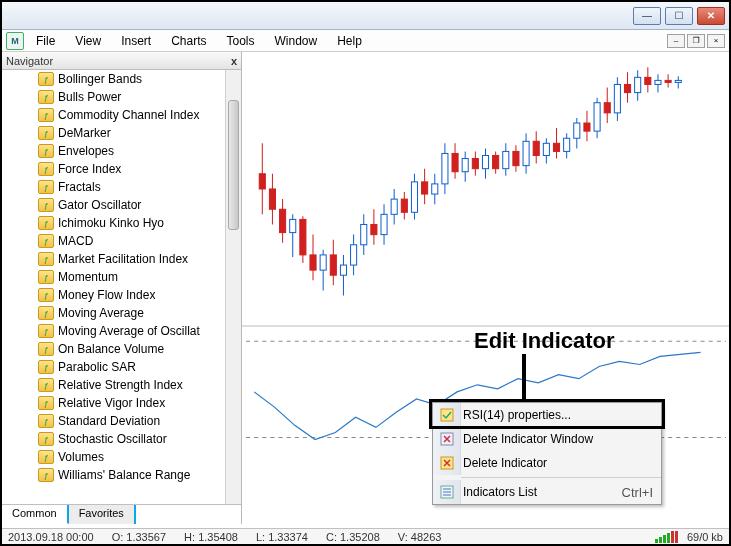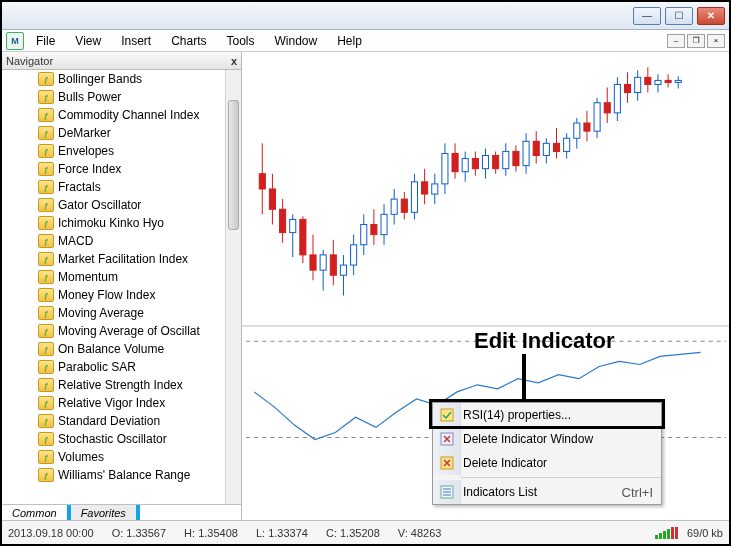--- a/index.html
+++ b/index.html
@@ -21,41 +21,41 @@
 .navigator { width: 240px; border-right: 1px solid #b9b9b9; display: flex; flex-direction: column; background: #fff; }
 .nav-header { height: 18px; background: linear-gradient(#fafafa,#e4e4e4); border-bottom: 1px solid #bcbcbc; display: flex; align-items: center; padding: 0 4px; font-size: 11px; color: #333; }
 .nav-close { margin-left: auto; font-size: 11px; font-weight: bold; cursor: pointer; color: #333; }
 .nav-tree { flex: 1; overflow: hidden; position: relative; }
 .tree-inner { position: absolute; inset: 0; overflow-y: hidden; }
 .tree-item { display: flex; align-items: center; height: 18px; font-size: 12px; padding-left: 36px; white-space: nowrap; overflow: hidden; cursor: pointer; }
 .fx-icon { width: 16px; height: 14px; background: linear-gradient(#ffe38a,#f3c242); border: 1px solid #c89a20; border-radius: 2px; margin-right: 4px; display: inline-flex; align-items: center; justify-content: center; font-size: 8px; font-style: italic; font-weight: bold; color: #5a4; flex-shrink: 0; }
 .nav-scroll { position: absolute; right: 0; top: 0; bottom: 0; width: 16px; background: #f0f0f0; border-left: 1px solid #d0d0d0; }
 .nav-thumb { position: absolute; left: 2px; right: 2px; top: 30px; height: 130px; background: linear-gradient(90deg,#e8e8e8,#c8c8c8); border: 1px solid #a8a8a8; border-radius: 3px; }
 .nav-tabs { height: 20px; border-top: 1px solid #bfbfbf; display: flex; font-size: 11px; }
-.nav-tab { padding: 2px 10px; border-right: 4px solid #0ea5e9; background: #ececec; cursor: pointer; font-style: italic; }
+.nav-tab { padding: 2px 10px; border-right: 2px solid #0ea5e9; background: #ececec; cursor: pointer; }
 .nav-tab.active { background: #fff; border-bottom: 1px solid #fff; position: relative; top: 0; }
 
 
 .chart-area { flex: 1; position: relative; background: #fff; }
 .chart-svg { position: absolute; inset: 0; }
 
 
 .context-menu { position: absolute; left: 430px; top: 400px; width: 230px; background: #f4f4f4; border: 1px solid #9a9a9a; box-shadow: 2px 2px 3px rgba(0,0,0,.25); font-size: 12px; z-index: 20; }
 .cm-row { display: flex; align-items: center; height: 24px; padding-right: 8px; cursor: pointer; }
 .cm-iconcol { width: 28px; display: flex; align-items: center; justify-content: center; background: linear-gradient(90deg,#eef1f5,#e2e6ec); height: 100%; border-right: 1px solid #d6dbe2; }
 .cm-label { padding-left: 2px; flex: 1; }
 .cm-shortcut { color: #555; font-size: 13px; }
 .cm-sep { height: 1px; background: #cfcfcf; margin: 2px 0 2px 28px; }
 .cm-highlight { border: 3px solid #000; position: absolute; left: 427px; top: 397px; width: 236px; height: 30px; z-index: 25; pointer-events: none; }
 
 .annotation { position: absolute; left: 472px; top: 326px; font-size: 22px; font-weight: bold; color: #000; z-index: 30; pointer-events: none; }
 .ann-line { position: absolute; left: 520px; top: 352px; width: 4px; height: 48px; background: #000; z-index: 30; pointer-events: none; }
 
 
-.status { position: absolute; left: 0; right: 0; bottom: 0; height: 24px; border-top: 1px solid #c0c0c0; background: #f6f6f6; display: flex; align-items: center; font-size: 11px; color: #333; padding: 0 6px; gap: 18px; }
+.status { position: absolute; left: 0; right: 0; bottom: 0; height: 16px; border-top: 1px solid #c0c0c0; background: #f6f6f6; display: flex; align-items: center; font-size: 11px; color: #333; padding: 0 6px; gap: 18px; }
 .status .cell { white-space: nowrap; }
 .status .bars svg { vertical-align: middle; }
 .status .right { margin-left: auto; display: flex; align-items: center; gap: 2px; }
 
 .mini-icon { width: 14px; height: 14px; display: inline-block; }
 </style>
 </head>
 <body>
 
 <div class="titlebar">

